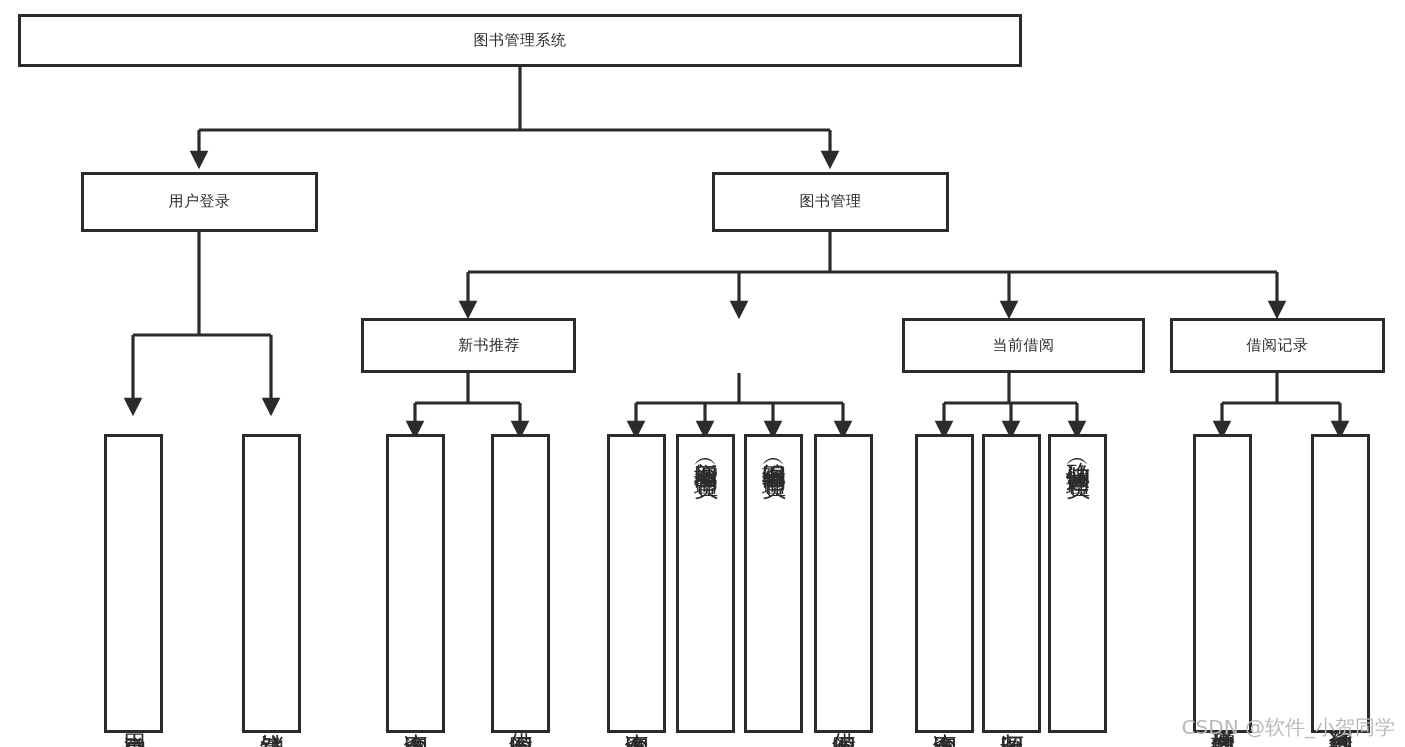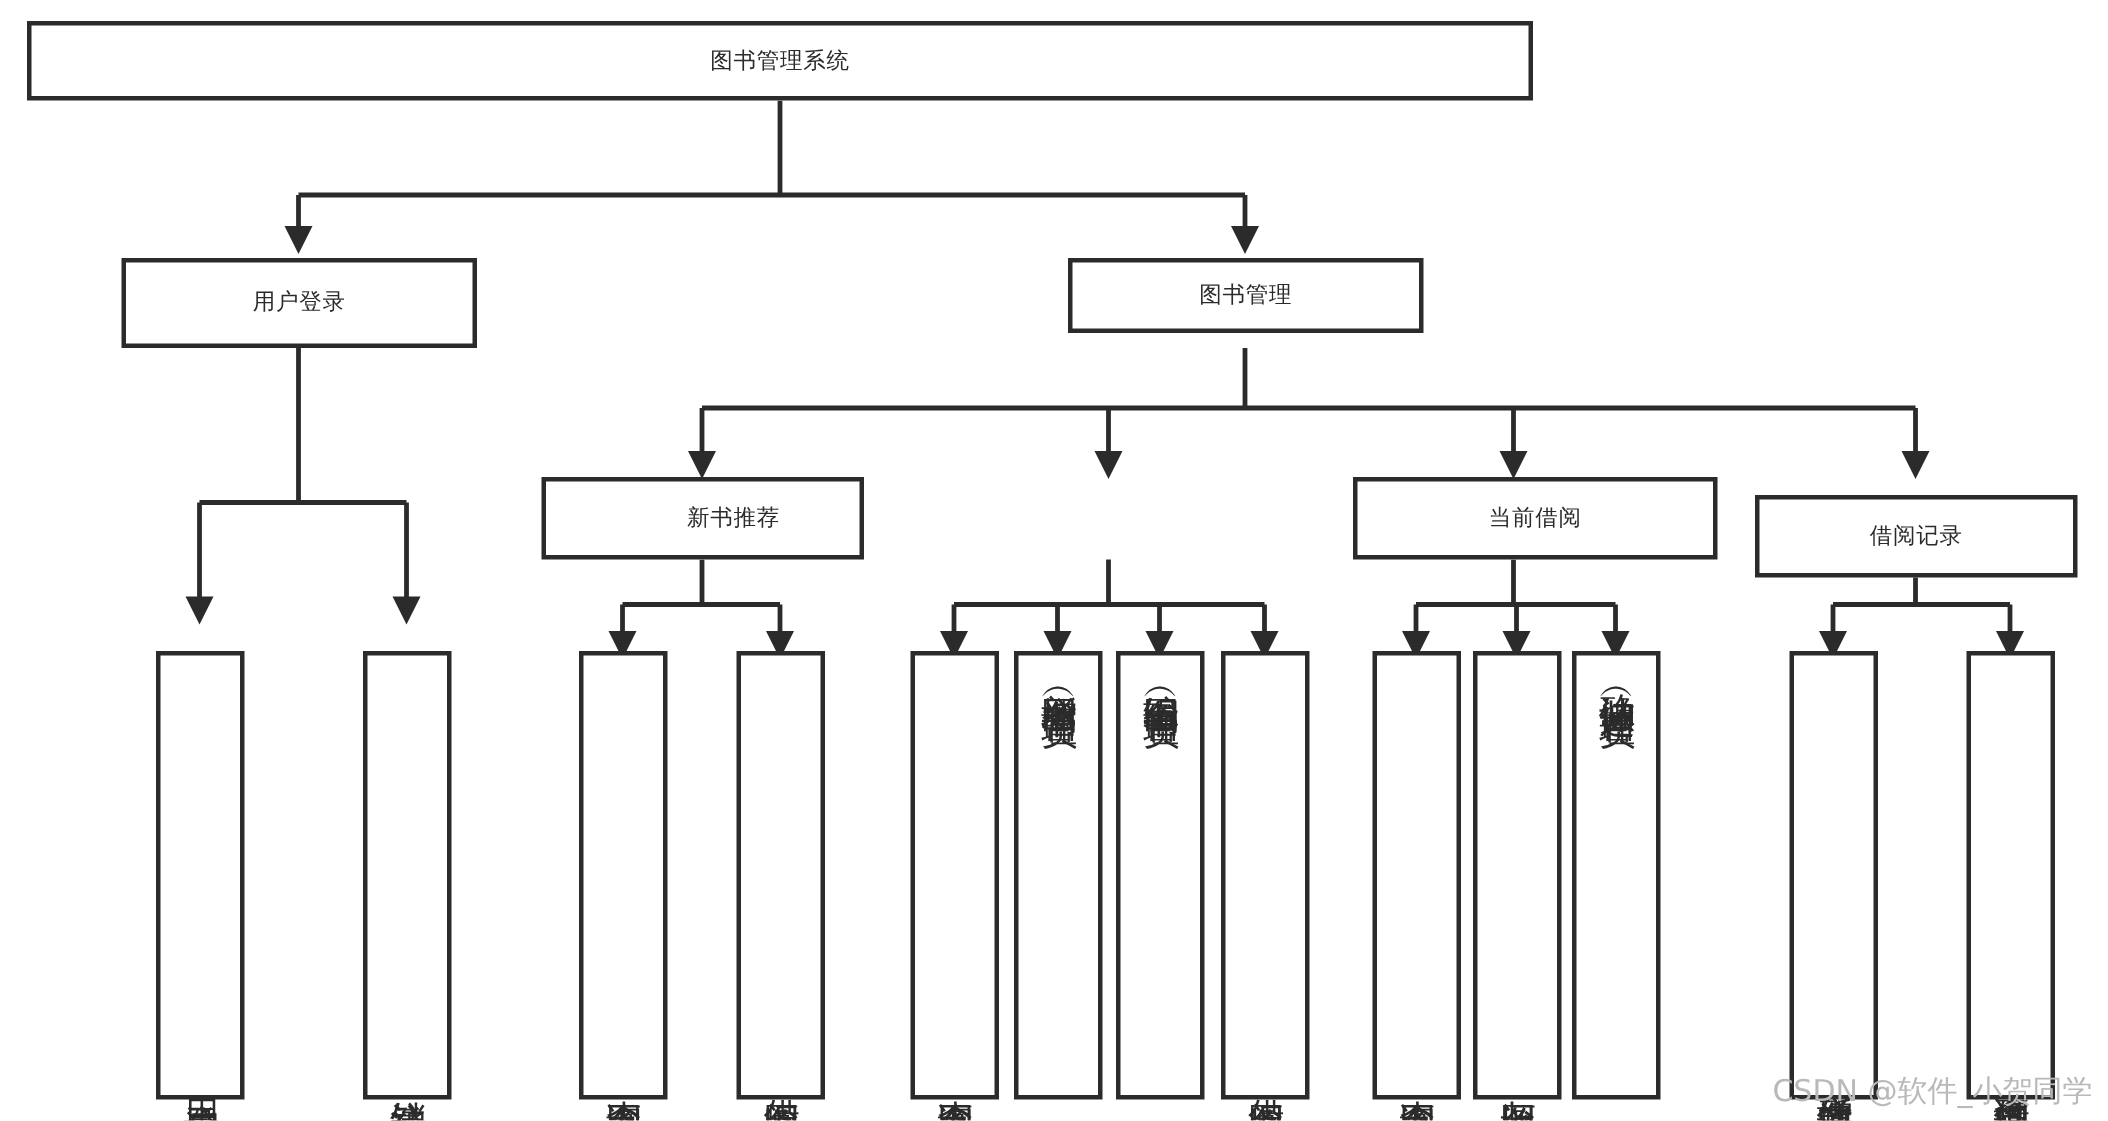--- a/index.html
+++ b/index.html
@@ -126,31 +126,31 @@
     </g>
   </svg>
 
   <div class="node" style="left:18px; top:14px; width:1004px; height:53px;">
     <span class="node-label">图书管理系统</span>
   </div>
 
   <div class="node" style="left:81px; top:172px; width:237px; height:60px;">
     <span class="node-label">用户登录</span>
   </div>
-  <div class="node" style="left:712px; top:172px; width:237px; height:50px;">
+  <div class="node" style="left:712px; top:172px; width:237px; height:60px;">
     <span class="node-label">图书管理</span>
   </div>
 
   <div class="node" style="left:361px; top:318px; width:215px; height:55px;padding-left:41px;">
     <span class="node-label">新书推荐</span>
   </div>
   <div class="node" style="left:902px; top:318px; width:243px; height:55px;">
     <span class="node-label">当前借阅</span>
   </div>
-  <div class="node" style="left:1170px; top:330px; width:215px; height:55px;justify-content:center;">
+  <div class="node" style="left:1170px; top:318px; width:215px; height:55px;justify-content:center;">
     <span class="node-label">借阅记录</span>
   </div>
 
   <div class="node vertical" style="left:104px; top:434px; width:59px; height:299px;">
     <span class="node-label">用户登录</span>
   </div>
   <div class="node vertical" style="left:242px; top:434px; width:59px; height:299px;">
     <span class="node-label">注销登录</span>
   </div>
 

